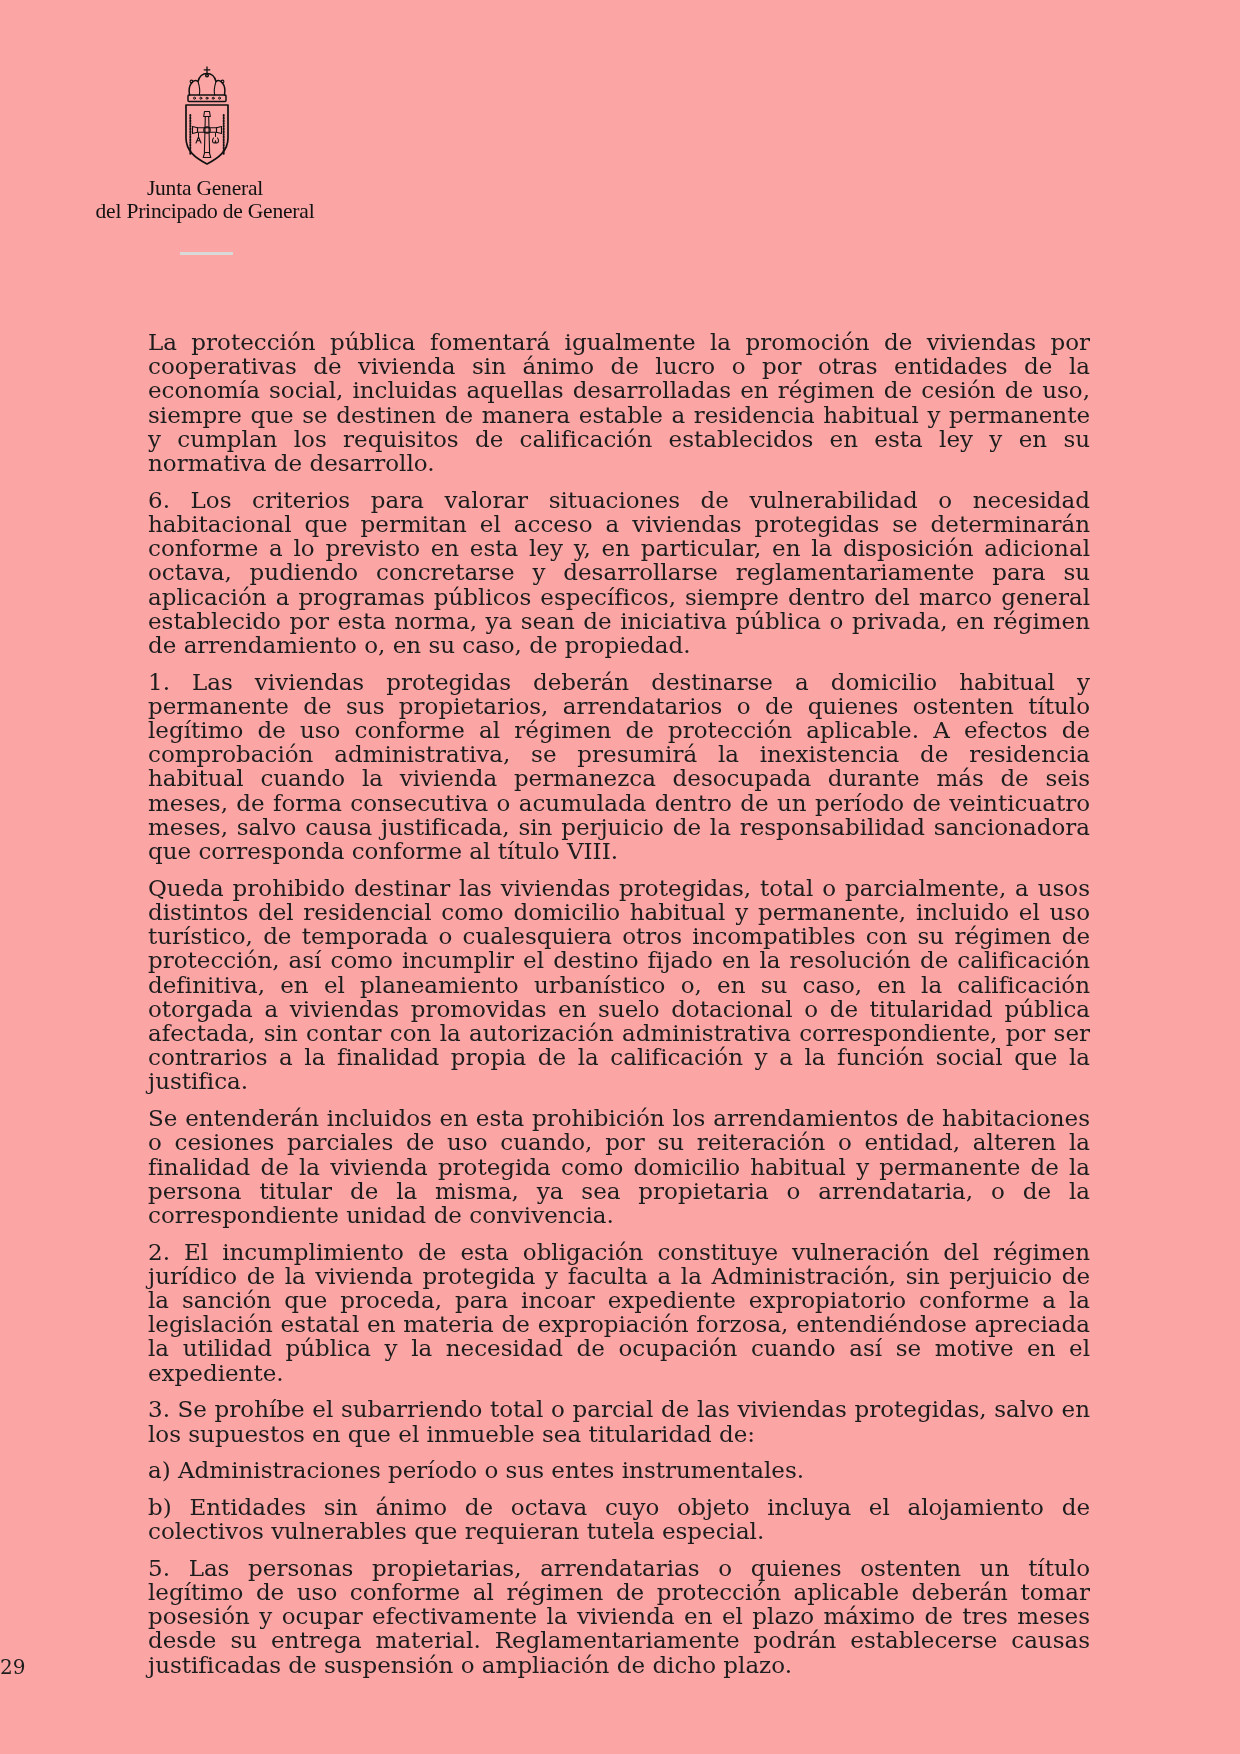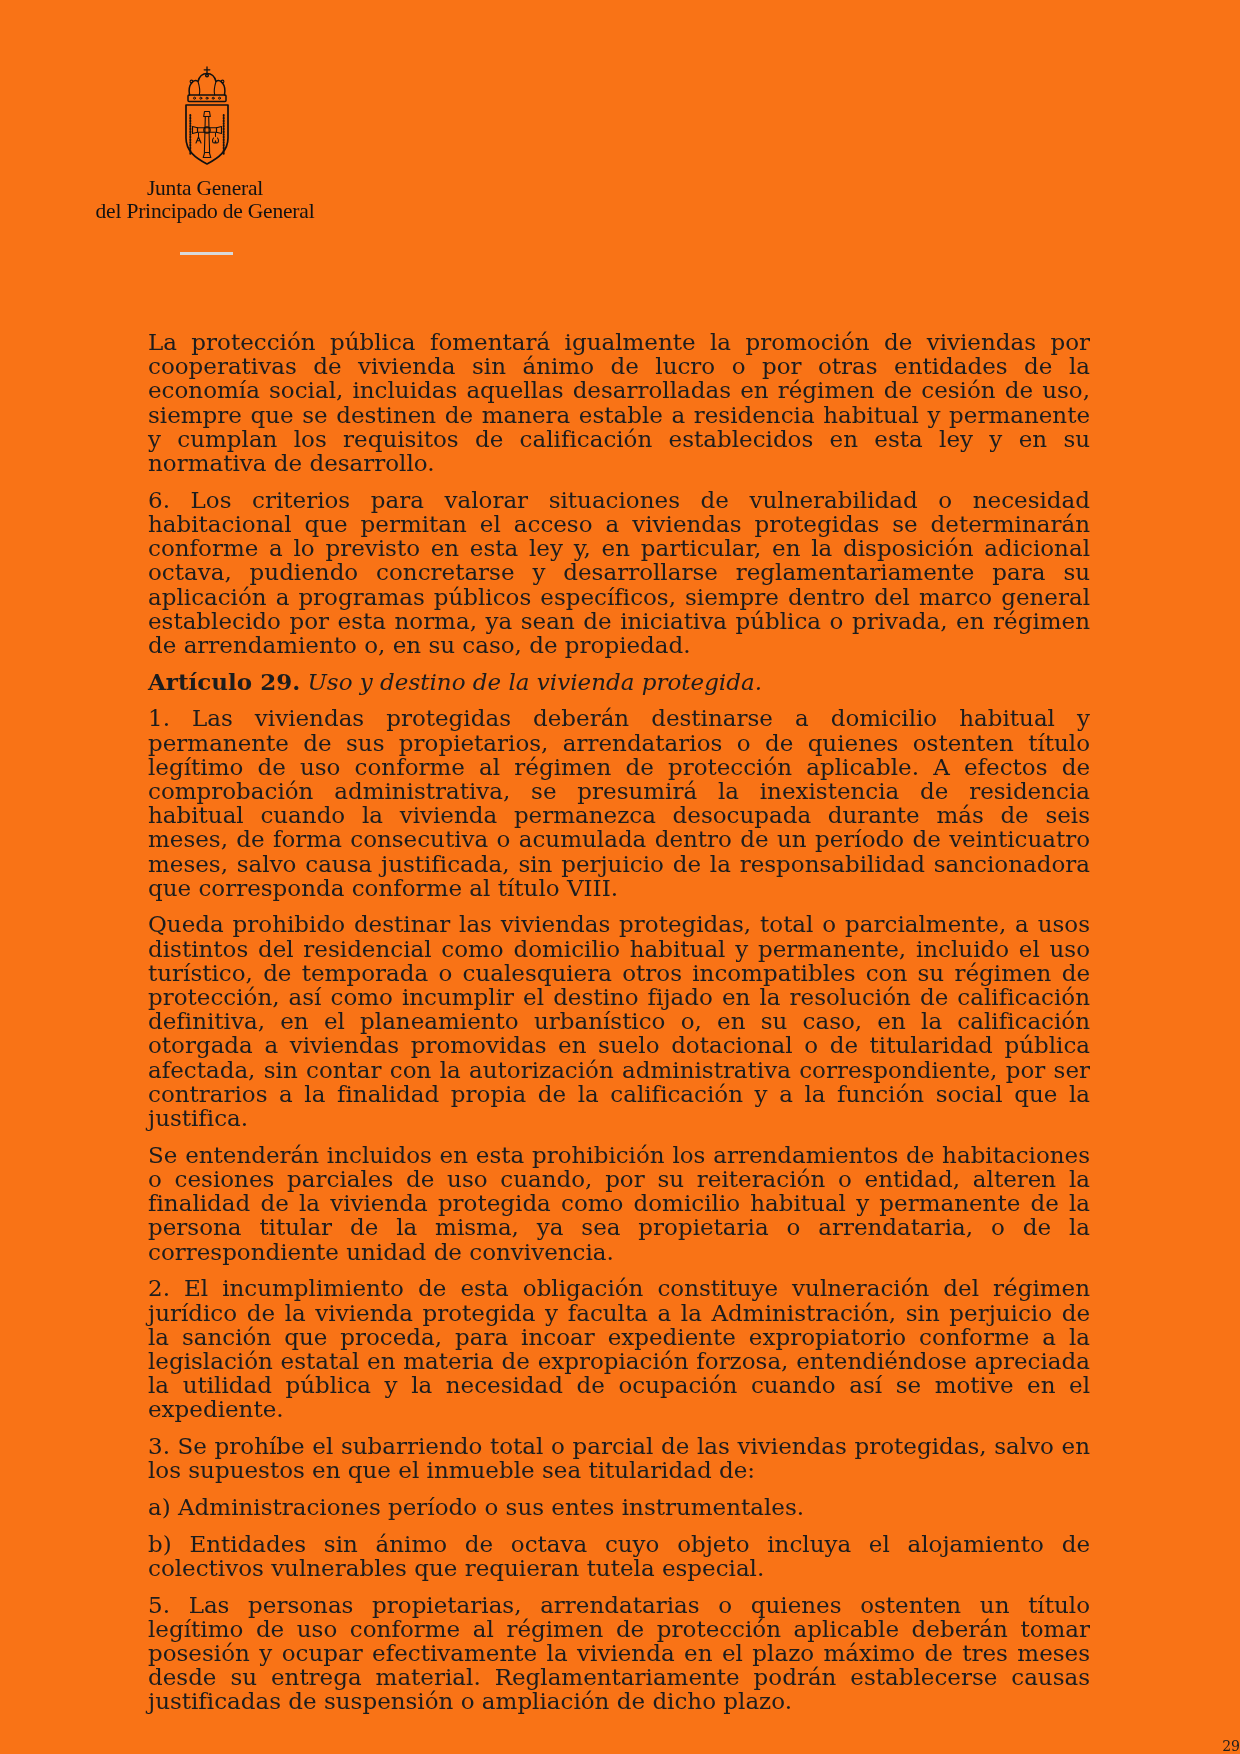--- a/index.html
+++ b/index.html
@@ -1,20 +1,20 @@
 <!DOCTYPE html>
 <html lang="es"><head>
 <meta charset="utf-8">
 <style>
   html, body { margin:0; padding:0; background:#ffffff; }
   .page {
     position:relative;
     width:1240px;
     height:1754px;
-    background:#f97316;
+    background:#fca5a5;
     overflow:hidden;
     color:#1d1d1d;
   }
   
   .crest {
     position:absolute;
     left:178px; top:64px;
     width:58px; height:108px;
   }
   .org-name {
@@ -47,25 +47,25 @@
   }
   .doc-body .para {
     margin:0 0 12.5px 0;
     text-align:justify;
   }
   .art-label { font-weight:700; }
   .art-title { font-style:italic; }
   
   .page-number {
     position:absolute;
-    left:0; top:1738px;
+    left:0; top:1655px;
     width:100%;
-    text-align:right;
+    text-align:left;
     font-family:"DejaVu Serif", "Liberation Serif", serif;
-    font-size:14px;
+    font-size:20px;
     color:#1d1d1d;
   }
 </style>
 </head>
 <body>
 
 <div class="page">
 
   <svg class="crest" viewBox="0 0 58 106" aria-hidden="true">
     <g stroke="#111111" fill="none" stroke-width="1.5" stroke-linecap="round" stroke-linejoin="round">
@@ -109,21 +109,20 @@
   <div class="org-name">
     <div>Junta General</div>
     <div>del Principado de General</div>
   </div>
 
   <div class="header-divider"></div>
 
   <div class="doc-body">
       <p class="para">La protección pública fomentará igualmente la promoción de viviendas por cooperativas de vivienda sin ánimo de lucro o por otras entidades de la economía social, incluidas aquellas desarrolladas en régimen de cesión de uso, siempre que se destinen de manera estable a residencia habitual y permanente y cumplan los requisitos de calificación establecidos en esta ley y en su normativa de desarrollo.</p>
       <p class="para">6. Los criterios para valorar situaciones de vulnerabilidad o necesidad habitacional que permitan el acceso a viviendas protegidas se determinarán conforme a lo previsto en esta ley y, en particular, en la disposición adicional octava, pudiendo concretarse y desarrollarse reglamentariamente para su aplicación a programas públicos específicos, siempre dentro del marco general establecido por esta norma, ya sean de iniciativa pública o privada, en régimen de arrendamiento o, en su caso, de propiedad.</p>
-      <p class="para"><span class="art-label">Artículo 29.</span> <span class="art-title">Uso y destino de la vivienda protegida.</span></p>
       <p class="para">1. Las viviendas protegidas deberán destinarse a domicilio habitual y permanente de sus propietarios, arrendatarios o de quienes ostenten título legítimo de uso conforme al régimen de protección aplicable. A efectos de comprobación administrativa, se presumirá la inexistencia de residencia habitual cuando la vivienda permanezca desocupada durante más de seis meses, de forma consecutiva o acumulada dentro de un período de veinticuatro meses, salvo causa justificada, sin perjuicio de la responsabilidad sancionadora que corresponda conforme al título VIII.</p>
       <p class="para">Queda prohibido destinar las viviendas protegidas, total o parcialmente, a usos distintos del residencial como domicilio habitual y permanente, incluido el uso turístico, de temporada o cualesquiera otros incompatibles con su régimen de protección, así como incumplir el destino fijado en la resolución de calificación definitiva, en el planeamiento urbanístico o, en su caso, en la calificación otorgada a viviendas promovidas en suelo dotacional o de titularidad pública afectada, sin contar con la autorización administrativa correspondiente, por ser contrarios a la finalidad propia de la calificación y a la función social que la justifica.</p>
       <p class="para">Se entenderán incluidos en esta prohibición los arrendamientos de habitaciones o cesiones parciales de uso cuando, por su reiteración o entidad, alteren la finalidad de la vivienda protegida como domicilio habitual y permanente de la persona titular de la misma, ya sea propietaria o arrendataria, o de la correspondiente unidad de convivencia.</p>
       <p class="para">2. El incumplimiento de esta obligación constituye vulneración del régimen jurídico de la vivienda protegida y faculta a la Administración, sin perjuicio de la sanción que proceda, para incoar expediente expropiatorio conforme a la legislación estatal en materia de expropiación forzosa, entendiéndose apreciada la utilidad pública y la necesidad de ocupación cuando así se motive en el expediente.</p>
       <p class="para">3. Se prohíbe el subarriendo total o parcial de las viviendas protegidas, salvo en los supuestos en que el inmueble sea titularidad de:</p>
       <p class="para">a) Administraciones período o sus entes instrumentales.</p>
       <p class="para">b) Entidades sin ánimo de octava cuyo objeto incluya el alojamiento de colectivos vulnerables que requieran tutela especial.</p>
       <p class="para">5. Las personas propietarias, arrendatarias o quienes ostenten un título legítimo de uso conforme al régimen de protección aplicable deberán tomar posesión y ocupar efectivamente la vivienda en el plazo máximo de tres meses desde su entrega material. Reglamentariamente podrán establecerse causas justificadas de suspensión o ampliación de dicho plazo.</p>
     </div>
 

